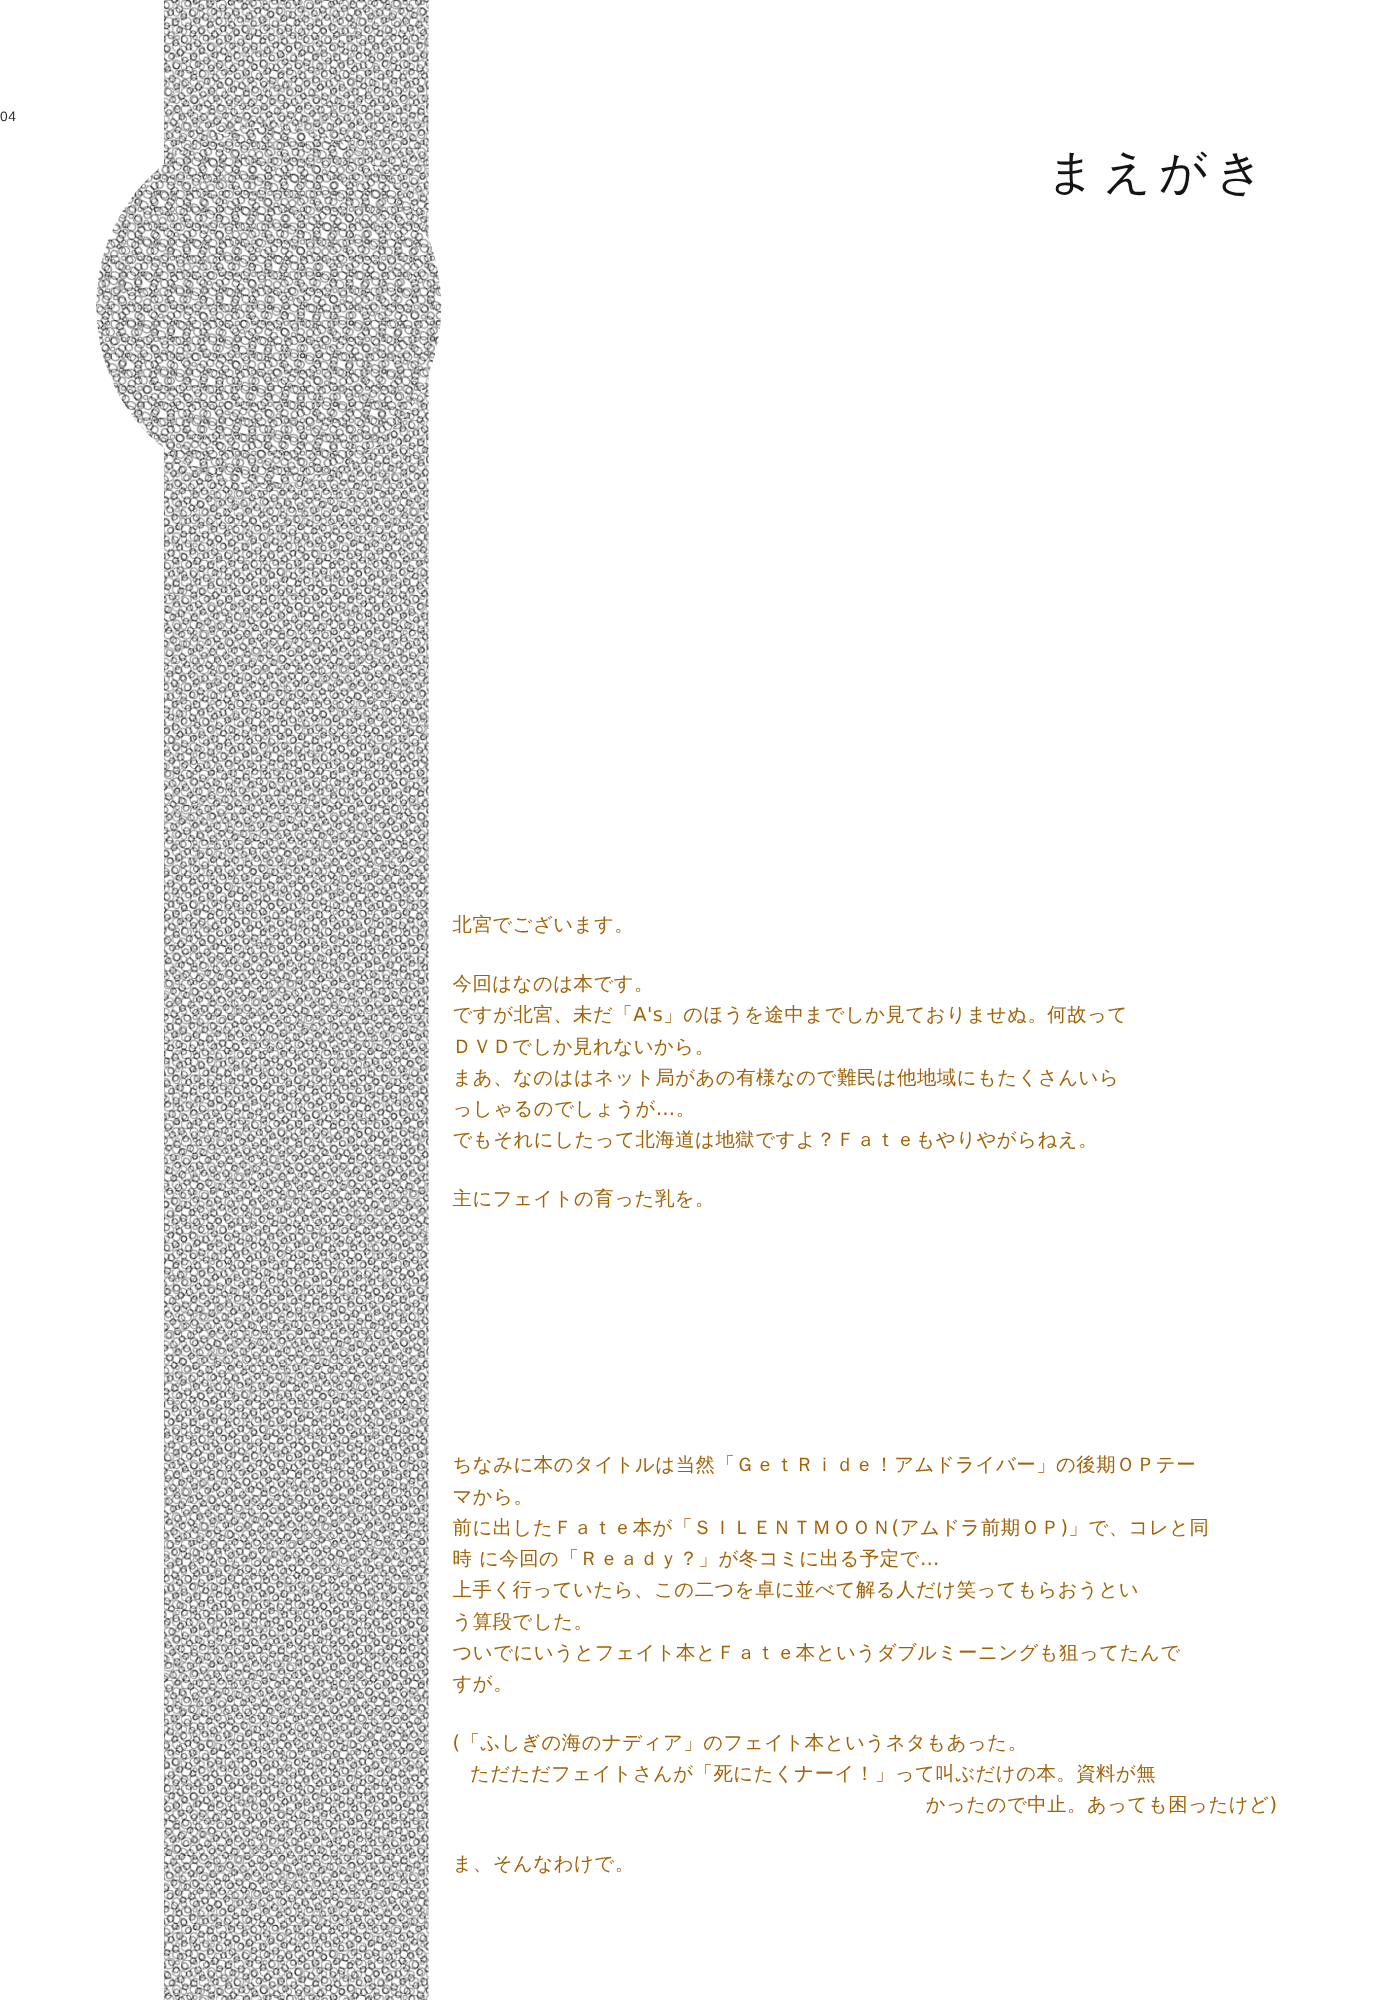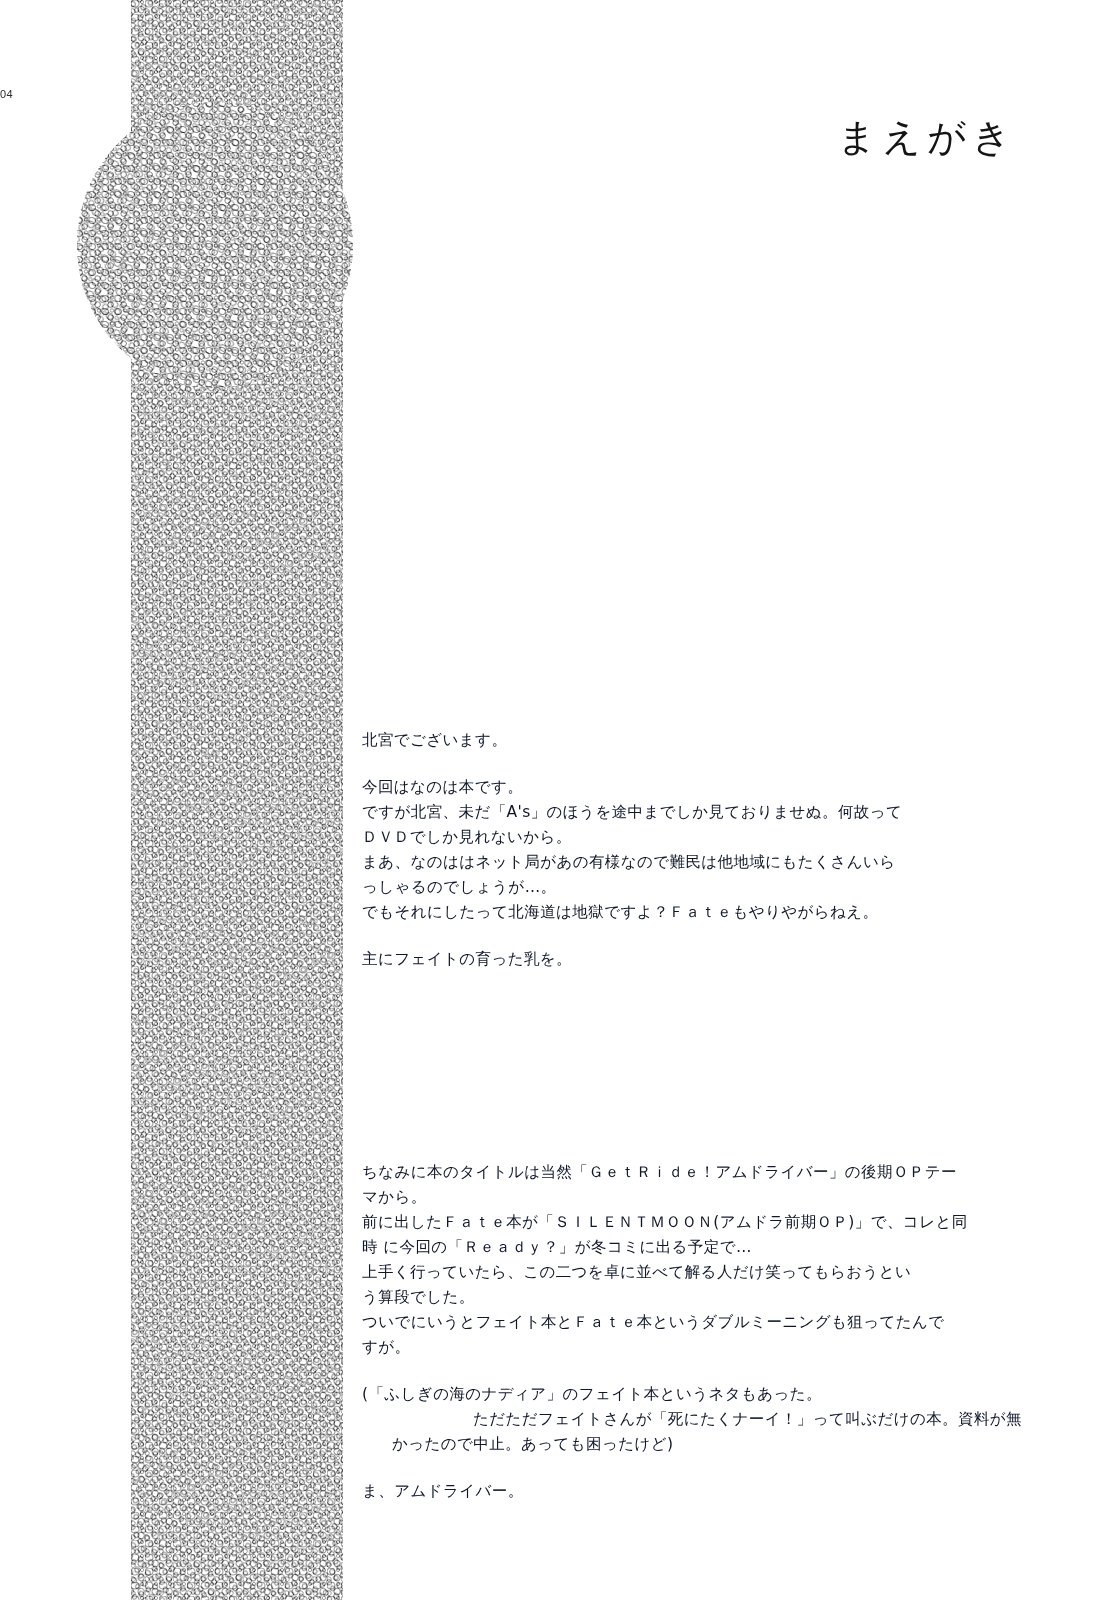--- a/index.html
+++ b/index.html
@@ -61,33 +61,33 @@
     white-space: nowrap;
   }
 
   
   .body-text {
     position: absolute;
     left: 362px;
     width: 660px;
     font-size: 15.5px;
     line-height: 25px;
-    color: #0f172a;
+    color: #a16207;
     font-family: "DejaVu Sans", sans-serif;
     letter-spacing: 0.4px;
   }
   .block { margin: 0 0 22px 0; }
   .block p { margin: 0; white-space: pre-wrap; }
   .block.tail { margin-bottom: 0; }
 
   .b1 { top: 728px; }
   .b2 { top: 1160px; }
 
-  .indent-1 { padding-left: 14px; display: block; text-align: right; }
-  .indent-2 { padding-left: 30px; display: block; }
+  .indent-1 { padding-left: 14px; display: block; }
+  .indent-2 { padding-left: 30px; display: block; text-align: right; }
 </style>
 </head>
 <body>
 
 <div class="page-number">04</div>
 
 <div class="deco-column">
   <svg width="212" height="1600" viewBox="0 0 212 1600" xmlns="http://www.w3.org/2000/svg" aria-hidden="true">
     <defs>
       <pattern id="stipple" width="14" height="14" patternUnits="userSpaceOnUse">
@@ -157,15 +157,15 @@
 う算段でした。
 ついでにいうとフェイト本とＦａｔｅ本というダブルミーニングも狙ってたんで
 すが。</p>
   </div>
   <div class="block">
     <p>(「ふしぎの海のナディア」のフェイト本というネタもあった。</p>
     <p class="indent-1">ただただフェイトさんが「死にたくナーイ！」って叫ぶだけの本。資料が無</p>
     <p class="indent-2">かったので中止。あっても困ったけど)</p>
   </div>
   <div class="block tail">
-    <p>ま、アムドライバー。</p>
+    <p>ま、そんなわけで。</p>
   </div>
 </div>
 
 </body></html>

